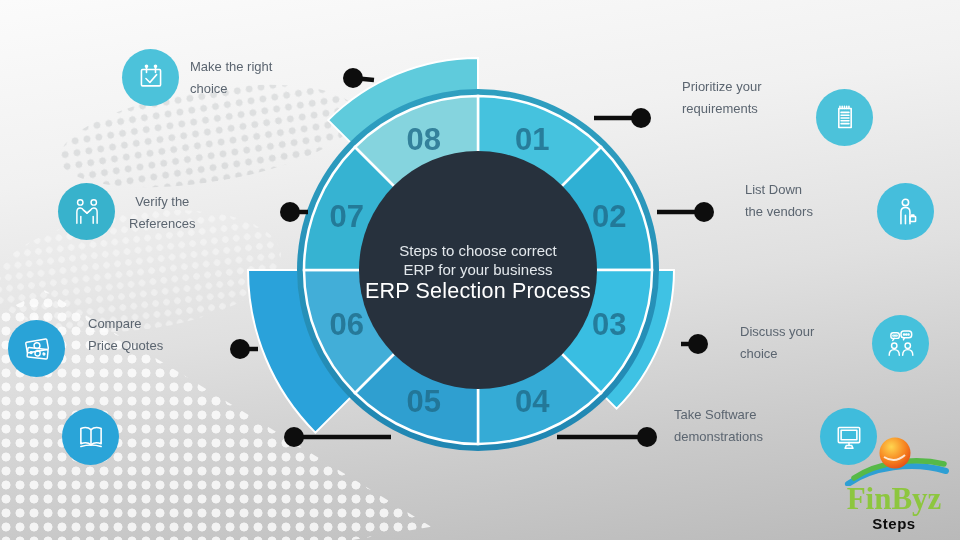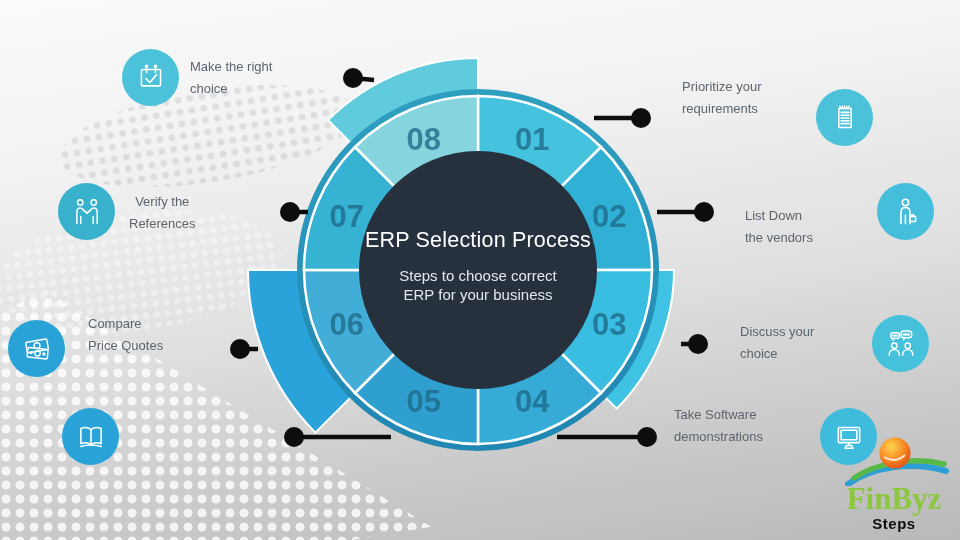--- a/index.html
+++ b/index.html
@@ -88,32 +88,32 @@
       <circle cx="294" cy="437" r="10" fill="#0d0d0d"></circle>
       <line x1="240" y1="349" x2="258" y2="349" stroke="#0d0d0d" stroke-width="4.5"></line>
       <circle cx="240" cy="349" r="10" fill="#0d0d0d"></circle>
       <line x1="290" y1="212" x2="308" y2="212" stroke="#0d0d0d" stroke-width="4.5"></line>
       <circle cx="290" cy="212" r="10" fill="#0d0d0d"></circle>
       <line x1="353" y1="78" x2="374" y2="80" stroke="#0d0d0d" stroke-width="4.5"></line>
       <circle cx="353" cy="78" r="10" fill="#0d0d0d"></circle>
     </svg>
 
   <div id="center-text">
-    <div id="center-title">ERP Selection Process</div>
     <div id="center-sub">
       <span>Steps to choose correct</span><br>
       <span>ERP for your business</span>
     </div>
+    <div id="center-title">ERP Selection Process</div>
   </div>
 
   <div class="step-label" style="left:682px;top:76px;">
     <span>Prioritize your</span><br>
     <span>requirements</span>
   </div>
-  <div class="step-label" style="left:745px;top:205px;">
+  <div class="step-label" style="left:745px;top:179px;">
     <span>List Down</span><br>
     <span>the vendors</span>
   </div>
   <div class="step-label" style="left:740px;top:321px;">
     <span>Discuss your</span><br>
     <span>choice</span>
   </div>
   <div class="step-label" style="left:674px;top:404px;">
     <span>Take Software</span><br>
     <span>demonstrations</span>

